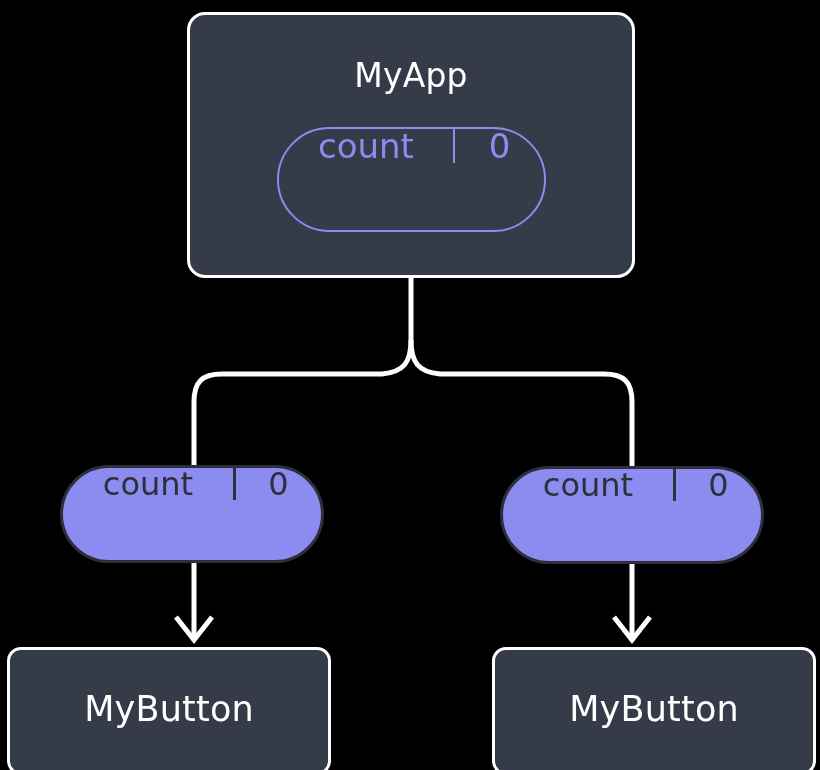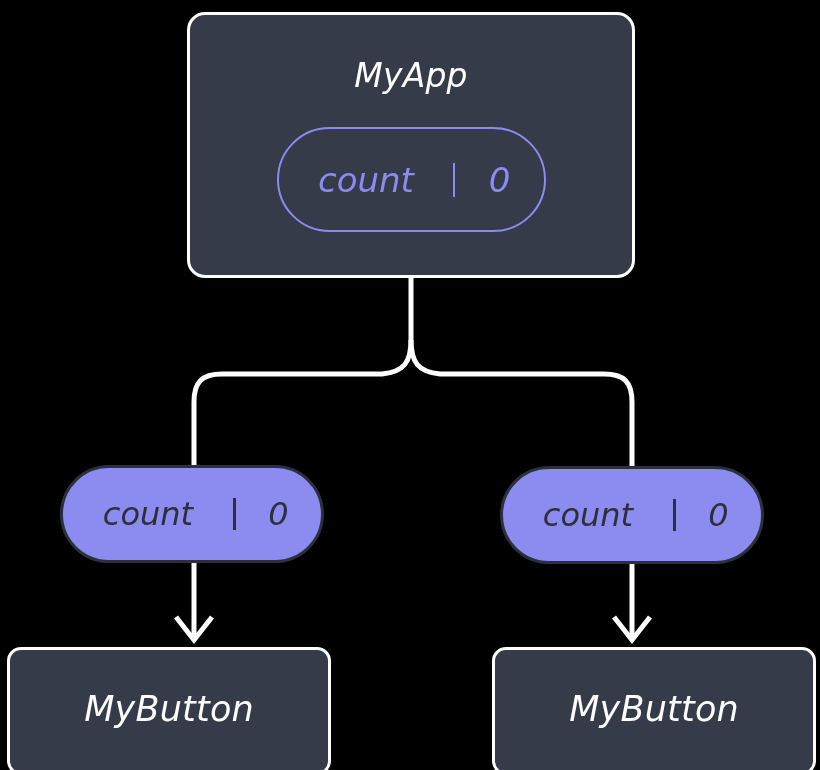--- a/index.html
+++ b/index.html
@@ -8,21 +8,20 @@
     padding: 0;
     background: #000000;
   }
   #stage {
     position: relative;
     width: 820px;
     height: 770px;
     background: #000000;
     overflow: hidden;
     font-family: "DejaVu Sans", "Liberation Sans", sans-serif;
-    font-style: italic;
   }
 
   
   #wires {
     position: absolute;
     left: 0;
     top: 0;
     width: 820px;
     height: 770px;
     pointer-events: none;
@@ -66,21 +65,21 @@
     white-space: nowrap;
   }
   .comp-box.root .comp-title { font-size: 33px; }
   .comp-box.leaf .comp-title { font-size: 35px; margin-bottom: 4px; text-align: right; }
 
   
   .capsule {
     position: absolute;
     box-sizing: border-box;
     display: flex;
-    align-items: center;
+    align-items: flex-start;
     border-radius: 999px;
     overflow: hidden;
     white-space: nowrap;
   }
   .capsule .cap-key,
   .capsule .cap-val {
     display: flex;
     align-items: center;
     justify-content: center;
     line-height: 1;

